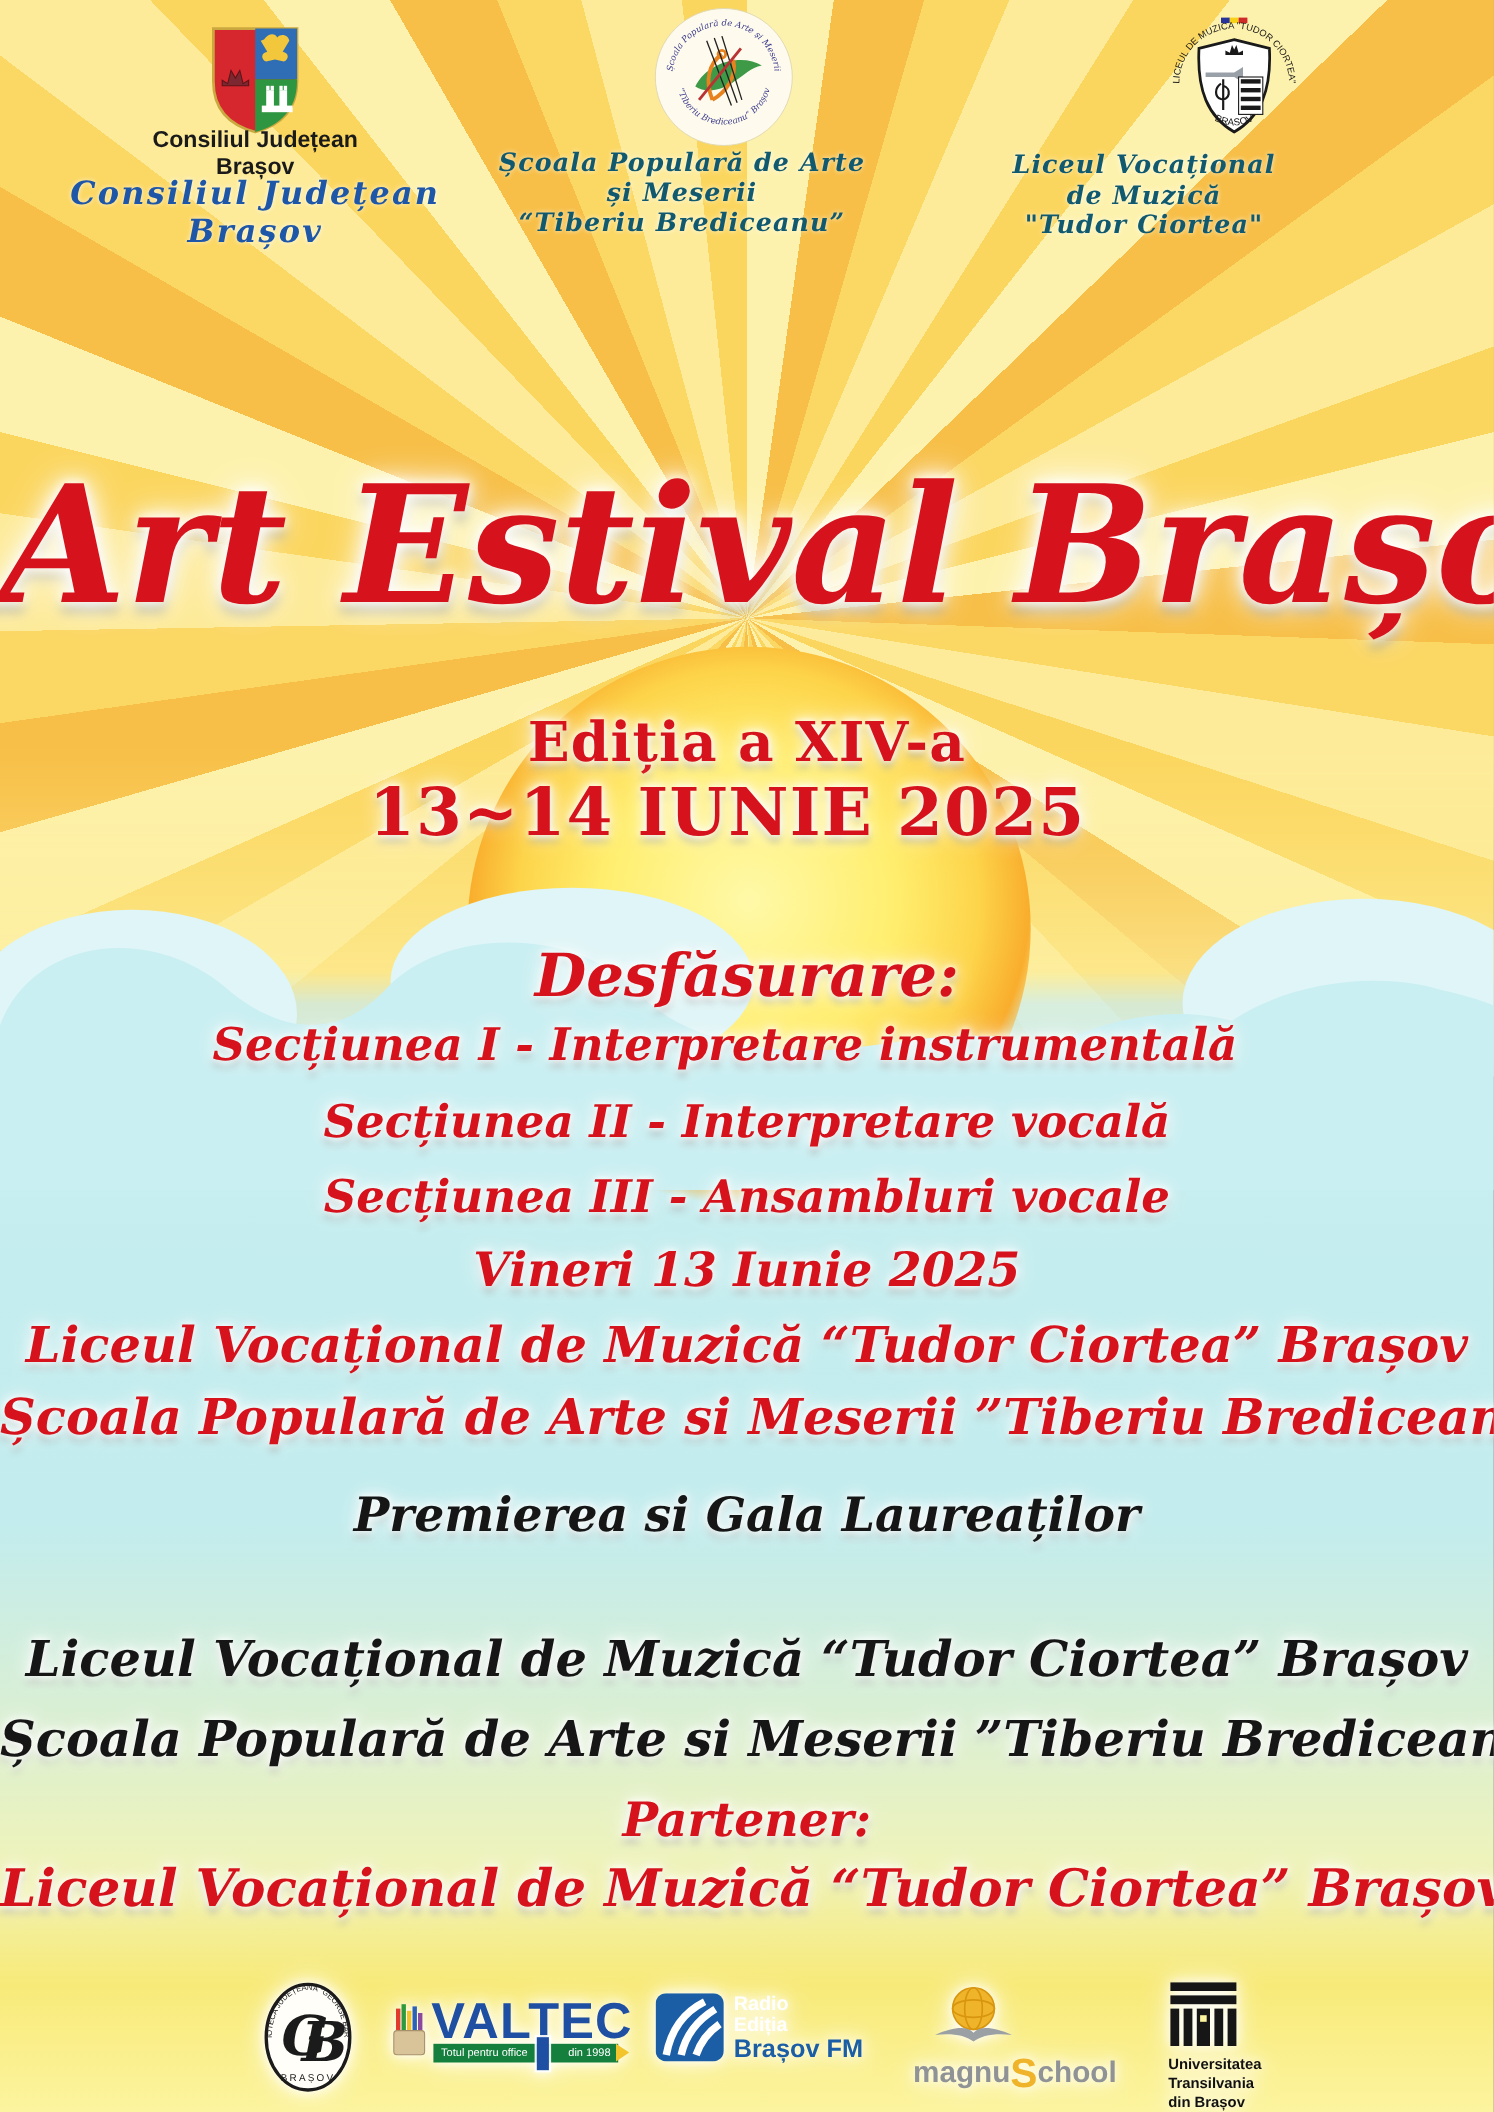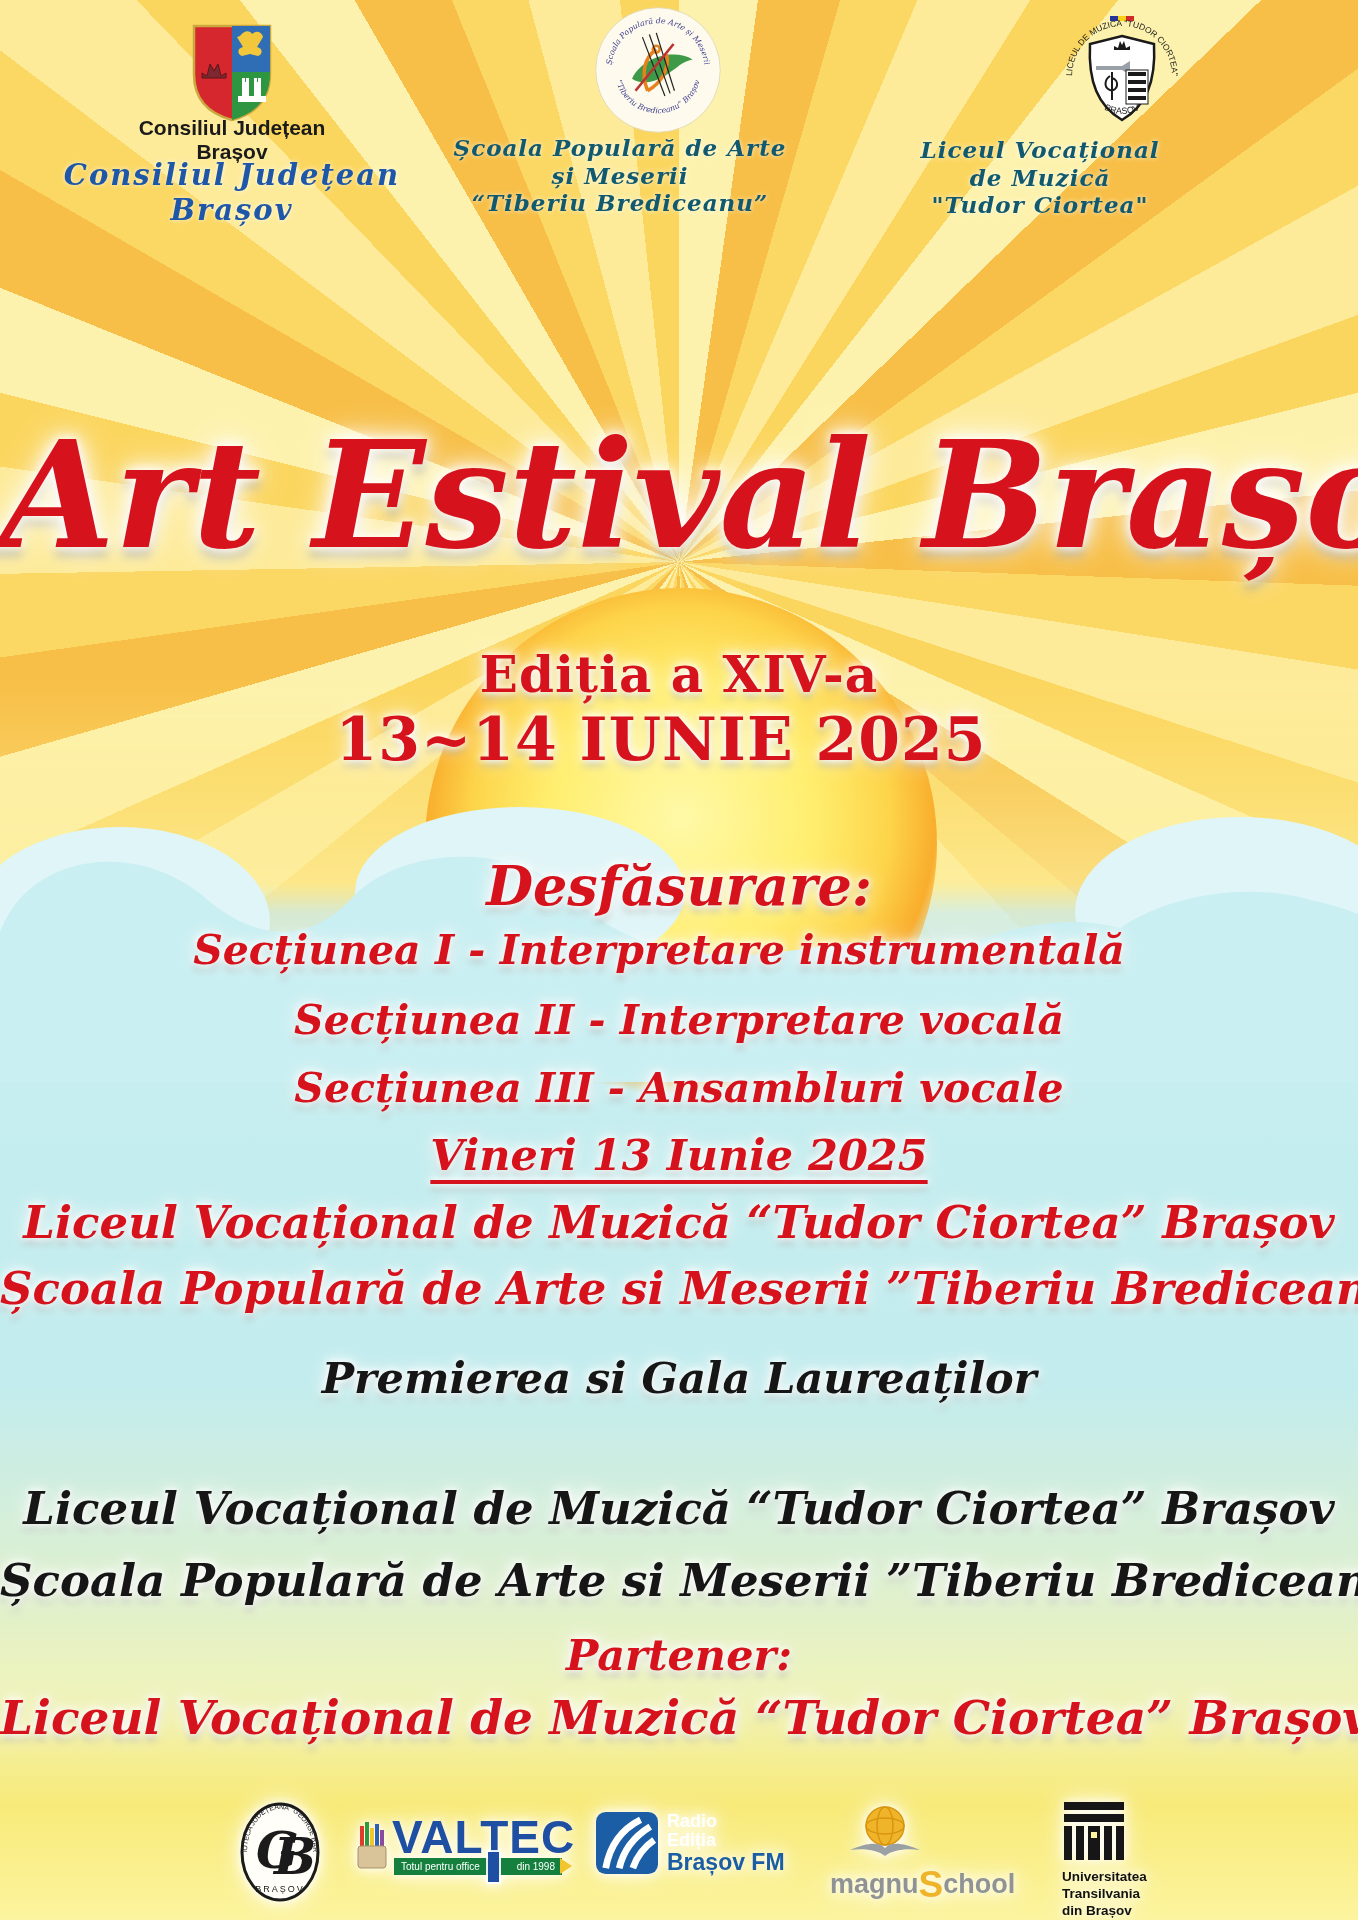--- a/index.html
+++ b/index.html
@@ -18,21 +18,21 @@
   .sun{position:absolute;left:425px;top:588px;width:512px;height:512px;border-radius:50%;
     background:radial-gradient(circle at 50% 45%,#fff9a8 0%,#ffee6e 35%,#fdd44a 55%,#f9ad2c 67%,rgba(249,173,44,0) 73%);}
   .clouds{position:absolute;left:0;top:782px;width:1358px;height:300px;}
   
   .line{position:absolute;left:0;width:100%;text-align:center;white-space:nowrap;
         font-weight:bold;font-style:italic;font-family:"DejaVu Serif","Liberation Serif",serif;}
   .red{color:#d6131d;text-shadow:0 0 6px #fff,0 0 12px #fff,0 0 22px rgba(255,255,255,.95),0 6px 7px rgba(110,110,110,.4);}
   .blk{color:#161616;text-shadow:0 0 6px #fff,0 0 12px #fff,0 0 22px rgba(255,255,255,.95),0 6px 7px rgba(120,120,120,.35);}
   .goth{font-style:normal;letter-spacing:1px;}
   .title{font-size:148px;text-shadow:0 0 10px #fff,0 0 20px #fff,0 0 34px #fff,0 9px 10px rgba(110,110,110,.5);}
-  .u{text-decoration:underline;text-decoration-thickness:3.5px;text-underline-offset:10px;}
+  .u{text-decoration-thickness:3.5px;text-underline-offset:10px;}
   
   .hcap-sans{position:absolute;text-align:center;font-family:"Liberation Sans",sans-serif;
              font-weight:600;font-size:21px;line-height:1.15;color:#1a1a1a;}
   .hname{position:absolute;text-align:center;font-weight:bold;font-style:italic;line-height:1.2;
          text-shadow:0 0 5px rgba(255,255,255,.8);}
   .blue{color:#1e56a8;font-size:29px;letter-spacing:2px;}
   .teal{color:#11596f;font-size:23px;letter-spacing:1px;}
   
   .flogo{position:absolute;filter:drop-shadow(0 0 5px rgba(255,255,255,.95)) drop-shadow(0 0 11px rgba(255,255,255,.8));}
   .vt-word{position:absolute;left:42px;top:-4px;font-family:"Liberation Sans",sans-serif;

